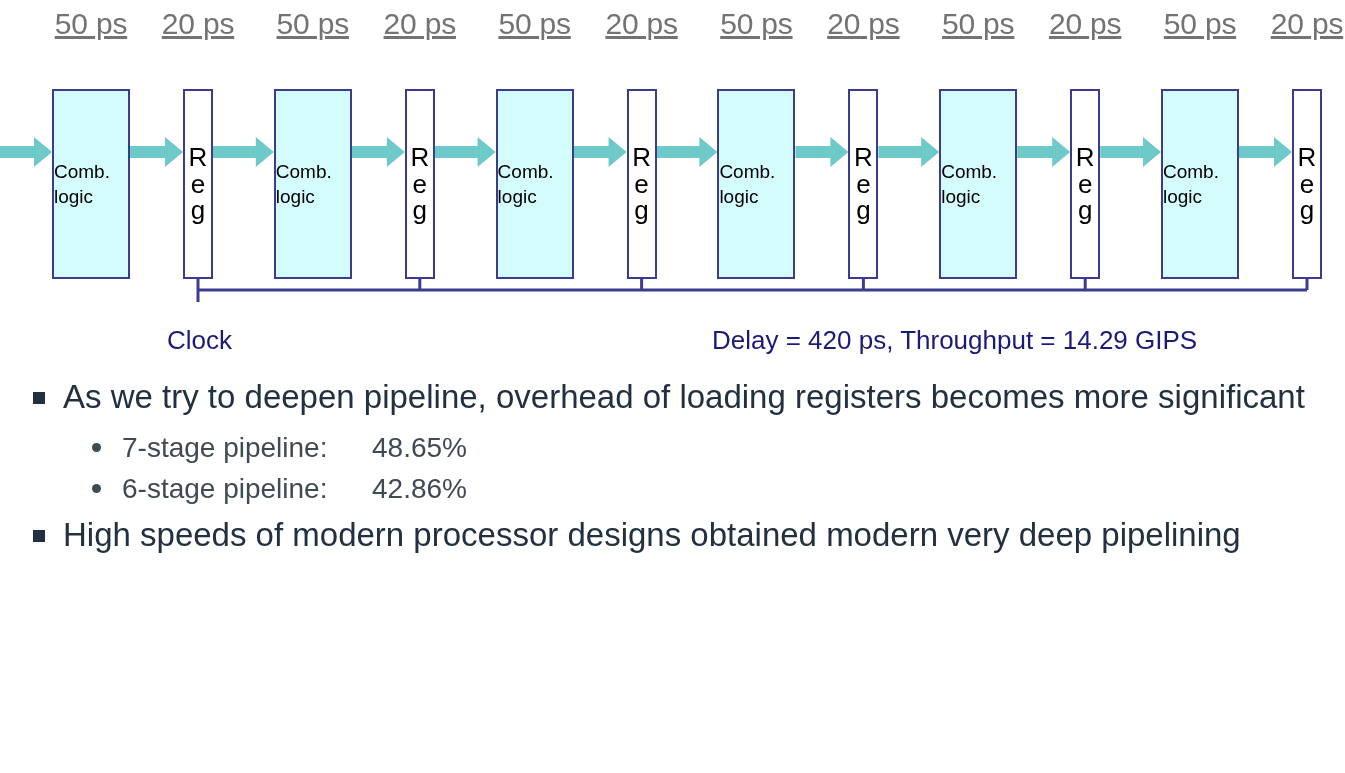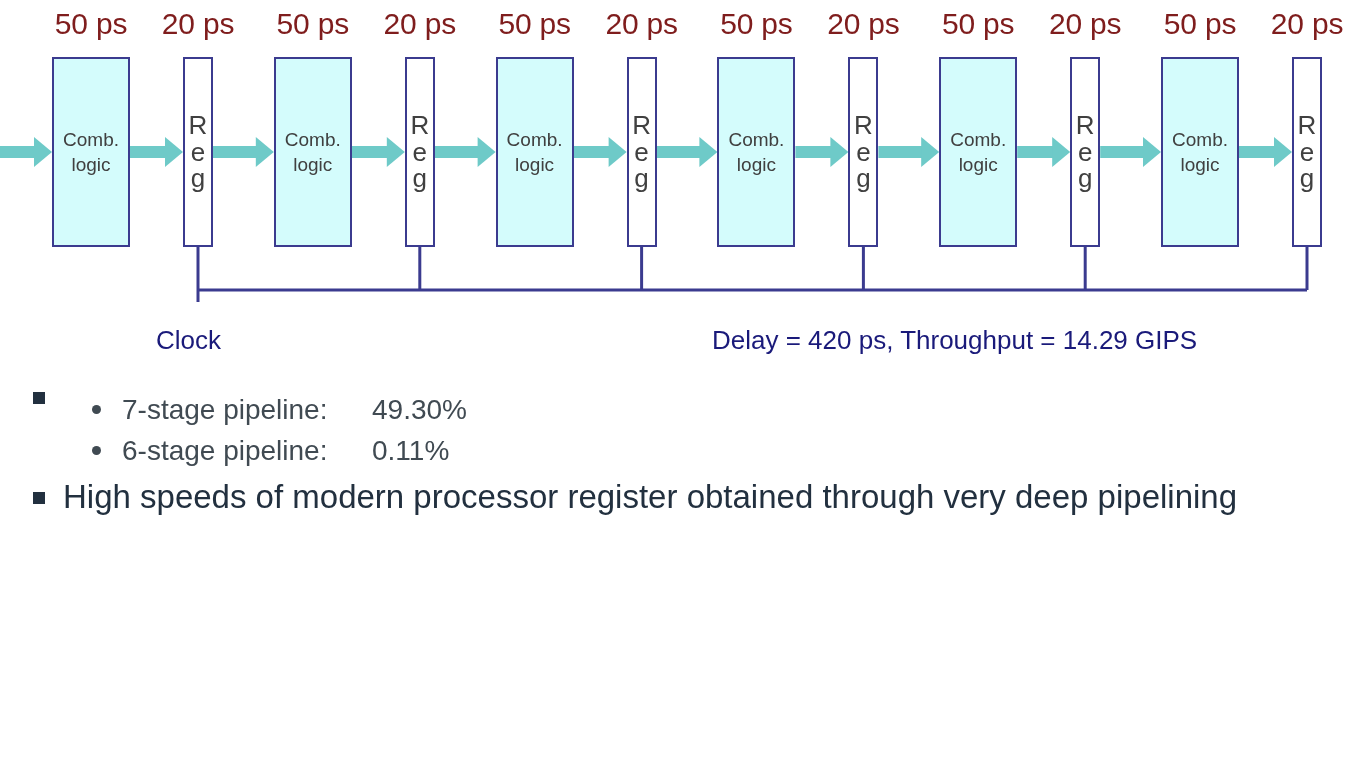--- a/index.html
+++ b/index.html
@@ -23,50 +23,51 @@
     width: 1345px;
     height: 372px;
   }
   #diagram svg {
     display: block;
   }
   .ps-label {
     position: absolute;
     top: 7px;
     font-size: 30px;
-    color: #7f1d1d;
+    color: #737373;
     text-align: center;
     white-space: nowrap;
     letter-spacing: -0.2px;
+    text-decoration: underline;
   }
   .stage-box {
     position: absolute;
     box-sizing: border-box;
     border: 2px solid #3b3b8f;
     display: flex;
     flex-direction: column;
-    align-items: center;
     justify-content: center;
-    color: #404040;
+    color: #000000;
+    margin-top: 32px;
   }
   .comb-box {
     background: #d4fcfc;
     font-size: 19px;
     line-height: 1.32;
   }
   .reg-box {
     background: #ffffff;
     font-size: 26px;
     line-height: 1.02;
   }
   .reg-box span { display: block; text-align: center; }
 
   .clock-label {
     position: absolute;
-    left: 156px;
+    left: 167px;
     top: 325px;
     font-size: 26px;
     color: #1a1a7a;
     white-space: nowrap;
   }
   .delay-label {
     position: absolute;
     left: 712px;
     top: 325px;
     font-size: 26px;
@@ -235,26 +236,27 @@
     </div>
 
   <div class="clock-label">Clock</div>
   <div class="delay-label">Delay = 420 ps, Throughput = 14.29 GIPS</div>
 </div>
 
 <div id="bullets">
 
   <div class="bullet-l1">
     <span class="marker"></span>
+    <span>As we try to deepen pipeline, overhead of loading registers becomes more significant</span>
   </div>
 
 
   <div class="bullet-l2-group" id="sub-bullets">
-      <div class="bullet-l2"><span class="marker-dot"></span><span class="l2-name">7-stage pipeline:</span><span>49.30%</span></div>
-      <div class="bullet-l2"><span class="marker-dot"></span><span class="l2-name">6-stage pipeline:</span><span>0.11%</span></div>
+      <div class="bullet-l2"><span class="marker-dot"></span><span class="l2-name">7-stage pipeline:</span><span>48.65%</span></div>
+      <div class="bullet-l2"><span class="marker-dot"></span><span class="l2-name">6-stage pipeline:</span><span>42.86%</span></div>
     </div>
 
   <div class="bullet-l1">
     <span class="marker"></span>
-    <span>High speeds of modern processor register obtained through very deep pipelining</span>
+    <span>High speeds of modern processor designs obtained modern very deep pipelining</span>
   </div>
 
 </div>
 
 </body></html>

